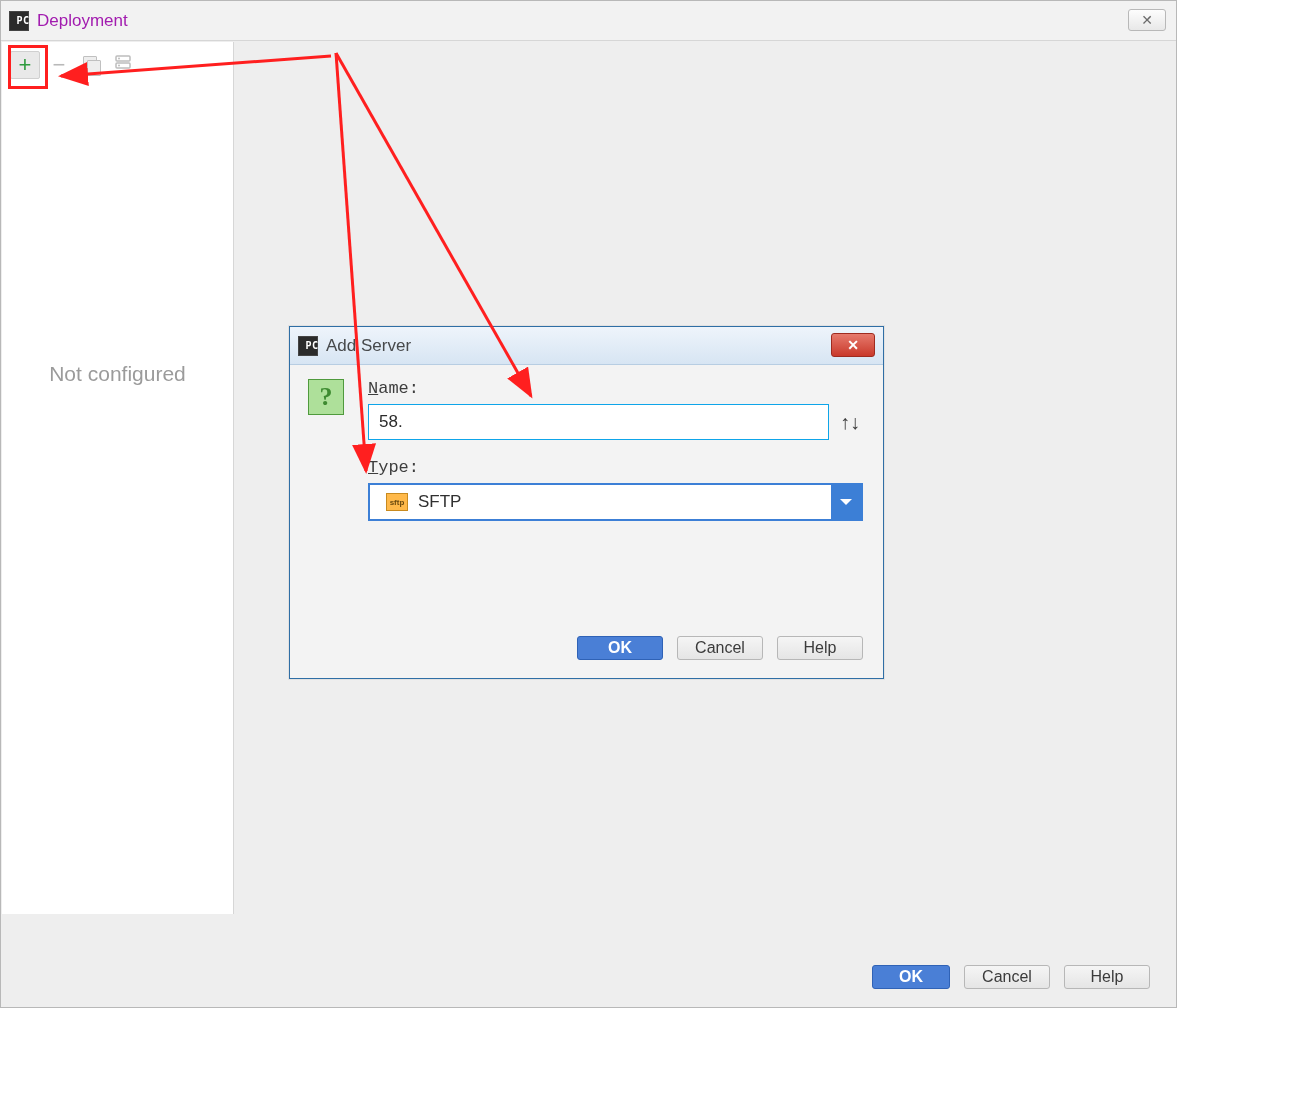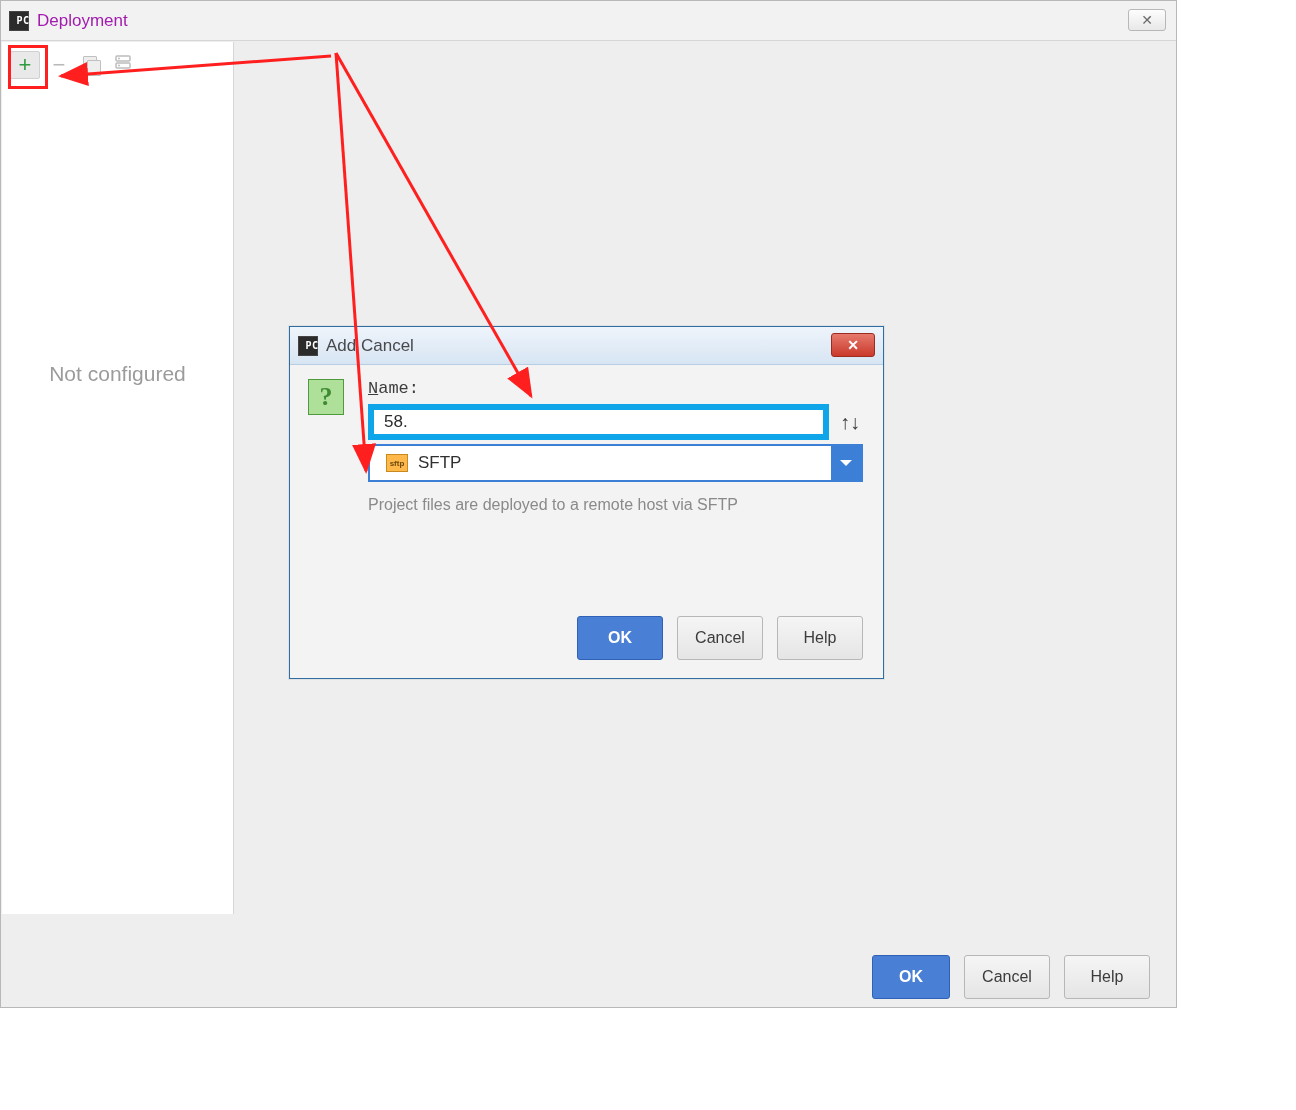--- a/index.html
+++ b/index.html
@@ -190,21 +190,21 @@
     color:#3d3d3d;
     font-size:17px;
     margin-bottom:6px;
     font-family:Liberation Mono, monospace;
   }
   .field-label .ul { text-decoration:underline; }
   .row { display:flex; align-items:center; gap:8px; }
   .name-input {
     flex:1;
     height:36px;
-    border:6px solid #0ea5e9;
+    border:1px solid #0ea5e9;
     background:#ffffff;
     padding:0 10px;
     font-size:17px;
     color:#2b2b2b;
   }
   .sort-icon {
     width:26px; text-align:center;
     color:#3d3d3d; font-size:20px;
     user-select:none;
   }
@@ -244,21 +244,21 @@
     color:#8a8a8a;
     font-size:16px;
   }
 
   .dialog-buttons {
     position:absolute;
     right:20px; bottom:18px;
     display:flex; gap:14px;
   }
   .btn {
-    min-width:86px; height:44px;
+    min-width:86px; height:24px;
     border:1px solid #b7b7b7;
     background:linear-gradient(#f5f5f5,#e5e5e5);
     border-radius:3px;
     font-size:16px;
     color:#3b3b3b;
     display:inline-flex; align-items:center; justify-content:center;
     padding:0 14px;
     cursor:default;
   }
   .btn.primary {
@@ -326,21 +326,21 @@
     <div class="not-configured">Not configured</div>
   </div>
 
   <div class="detail-area"></div>
 
   <div class="annot-box"></div>
 
   <div class="dialog">
     <div class="dialog-titlebar">
       <span class="pc-icon">PC</span>
-      <span class="dialog-title">Add Cancel</span>
+      <span class="dialog-title">Add Server</span>
       <div class="dialog-close-btn">
         <span>✕</span>
       </div>
     </div>
 
     <div class="dialog-body">
       <div class="help-icon">
         <span>?</span>
       </div>
 
@@ -348,27 +348,29 @@
         <div class="field-label">
           <span class="ul">N</span><span>ame:</span>
         </div>
         <div class="row">
           <input class="name-input" type="text" value="58." style="">
           <div class="sort-icon">
             <span>↑↓</span>
           </div>
         </div>
 
+        <div class="field-label" style="margin-top:18px">
+          <span class="ul">T</span><span>ype:</span>
+        </div>
         <div class="type-combo">
           <span class="sftp-icon">sftp</span>
           <span class="combo-text">SFTP</span>
           <span class="combo-arrow"></span>
         </div>
 
-        <div class="hint-text">Project files are deployed to a remote host via SFTP</div>
       </div>
 
       <div class="dialog-buttons">
         <div class="btn primary">OK</div>
         <div class="btn">Cancel</div>
         <div class="btn">Help</div>
       </div>
     </div>
   </div>
 

